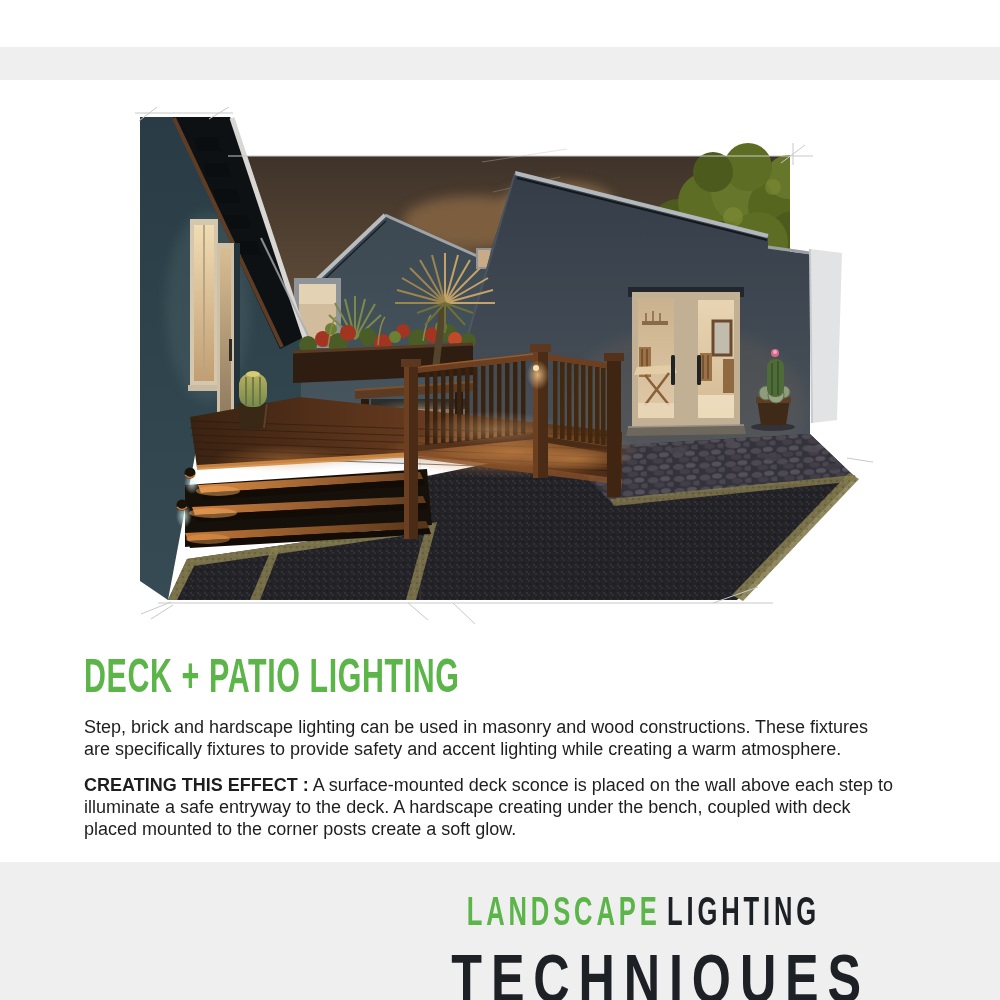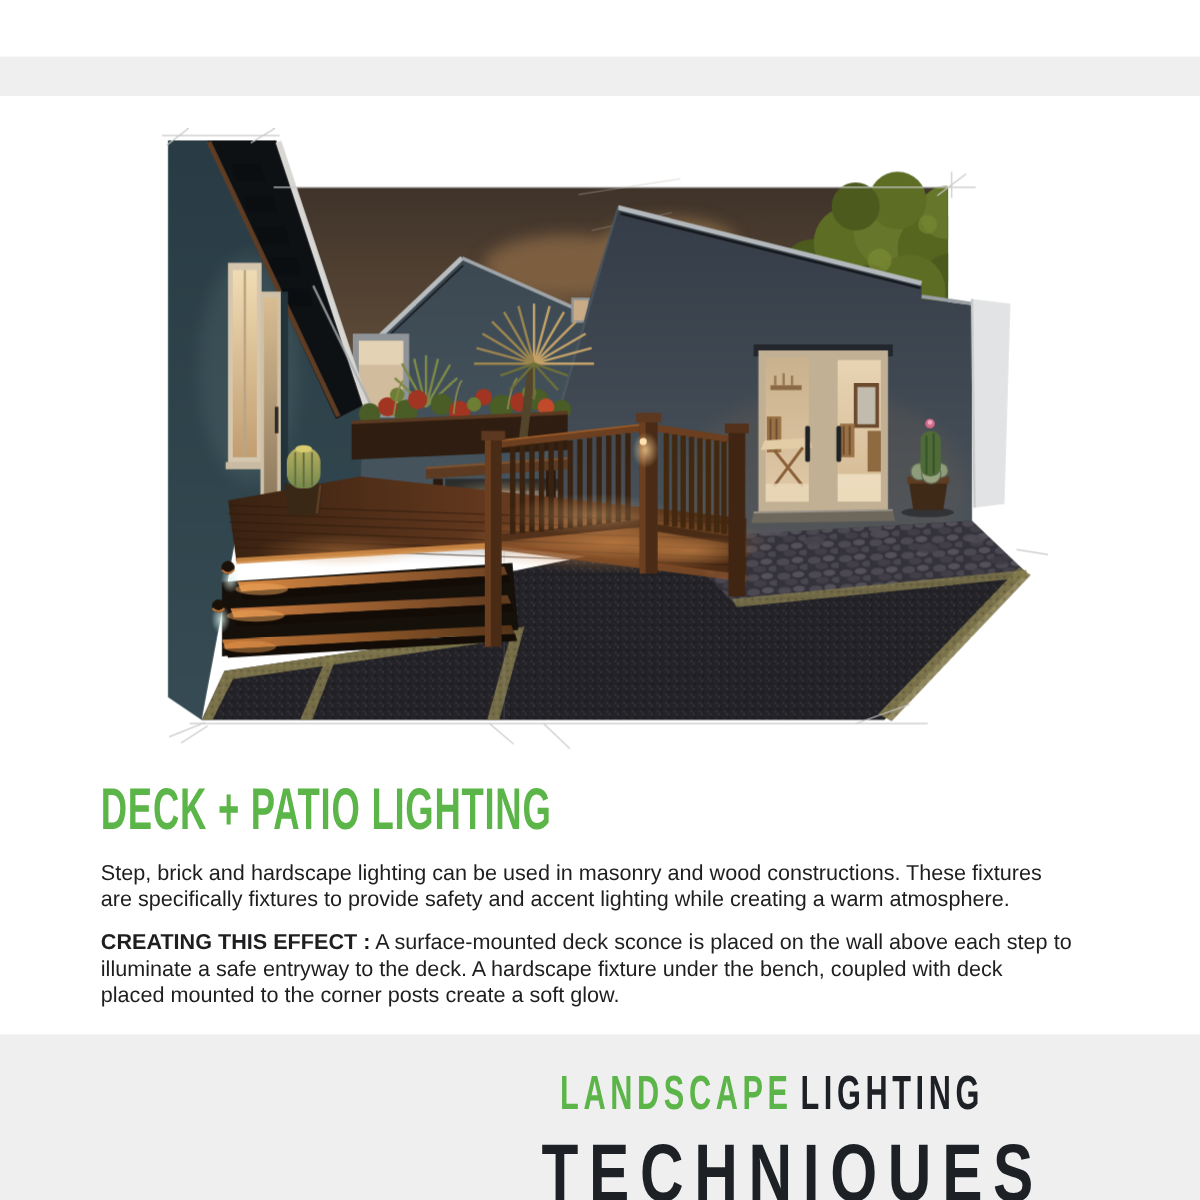--- a/index.html
+++ b/index.html
@@ -472,21 +472,21 @@
     <h1 class="headline">DECK + PATIO LIGHTING</h1>
     <div class="body-copy">
       <div class="line">Step, brick and hardscape lighting can be used in masonry and wood constructions. These fixtures</div>
       <div class="line">are specifically fixtures to provide safety and accent lighting while creating a warm atmosphere.</div>
     </div>
     <div class="body-copy para2">
       <div class="line">
         <span class="bold-lead">CREATING THIS EFFECT :</span>
         <span>A surface-mounted deck sconce is placed on the wall above each step to</span>
       </div>
-      <div class="line">illuminate a safe entryway to the deck. A hardscape fixture under the bench, coupled with deck</div>
+      <div class="line">illuminate a safe entryway to the deck. A hardscape creating under the bench, coupled with deck</div>
       <div class="line">placed mounted to the corner posts create a soft glow.</div>
     </div>
   </div>
 
   <div class="footer">
     <div class="brand-line1">
       <span class="green">LANDSCAPE</span><span>LIGHTING</span>
     </div>
     <div class="brand-line2">TECHNIQUES</div>
   </div>

